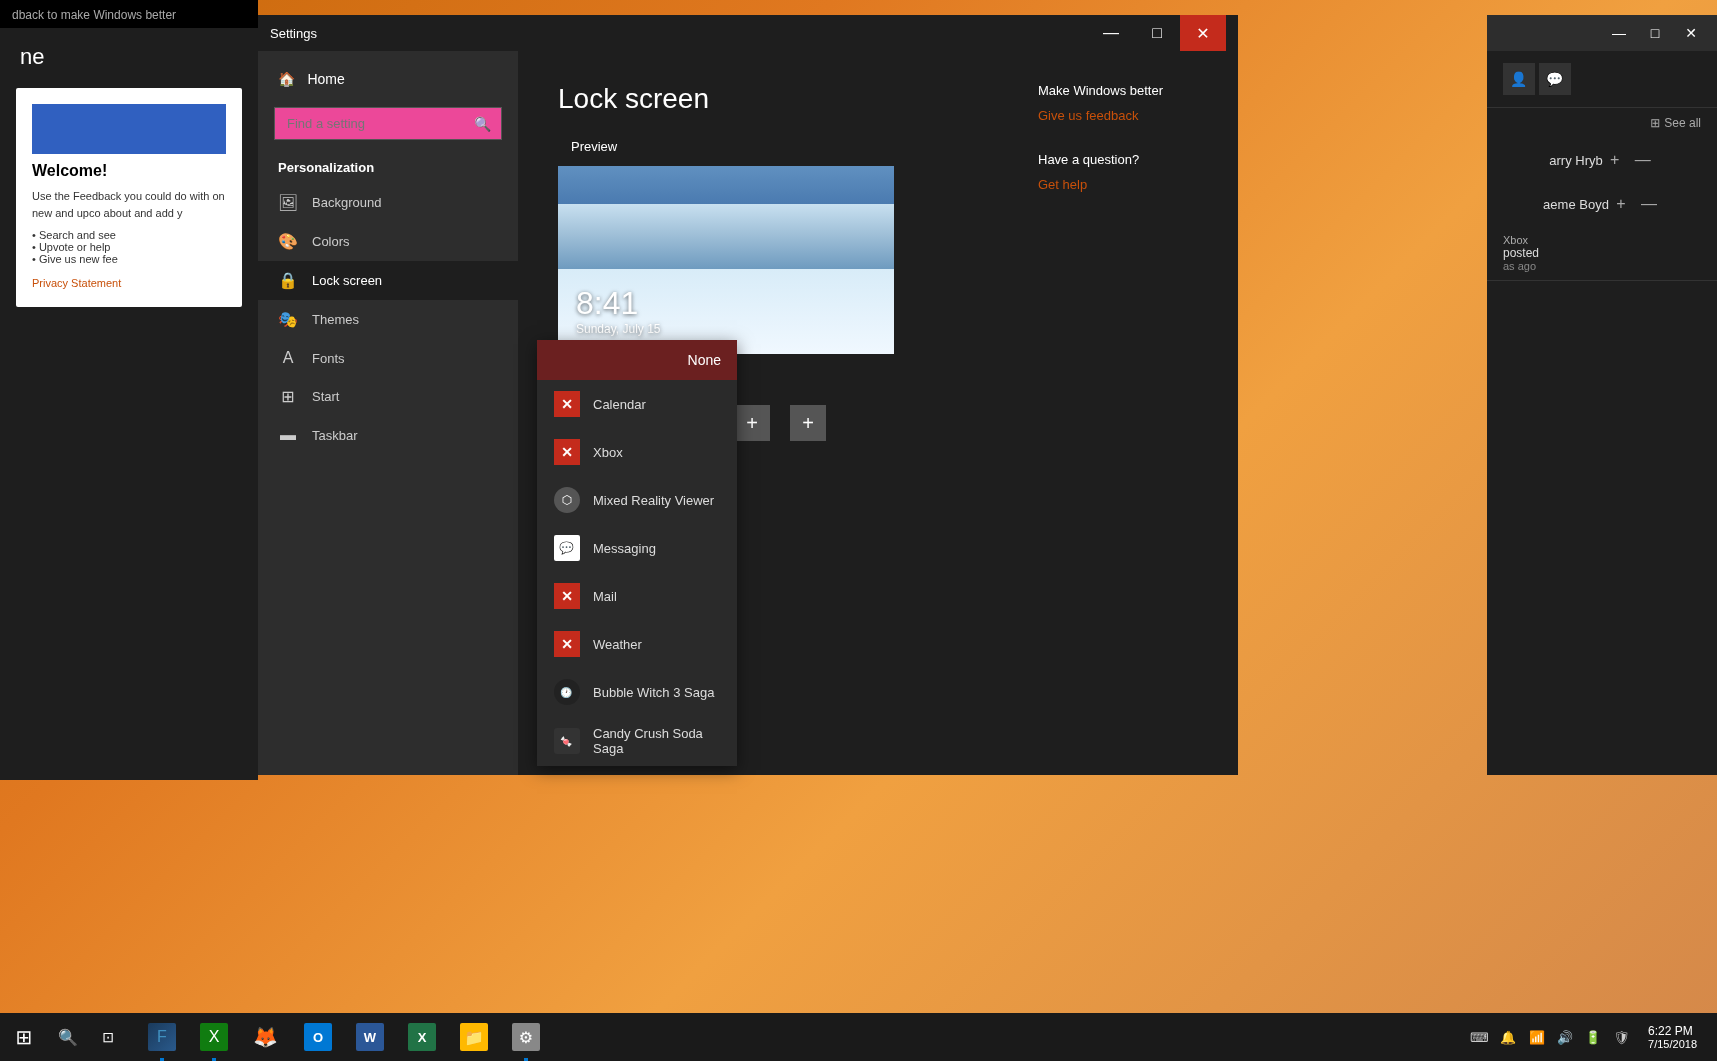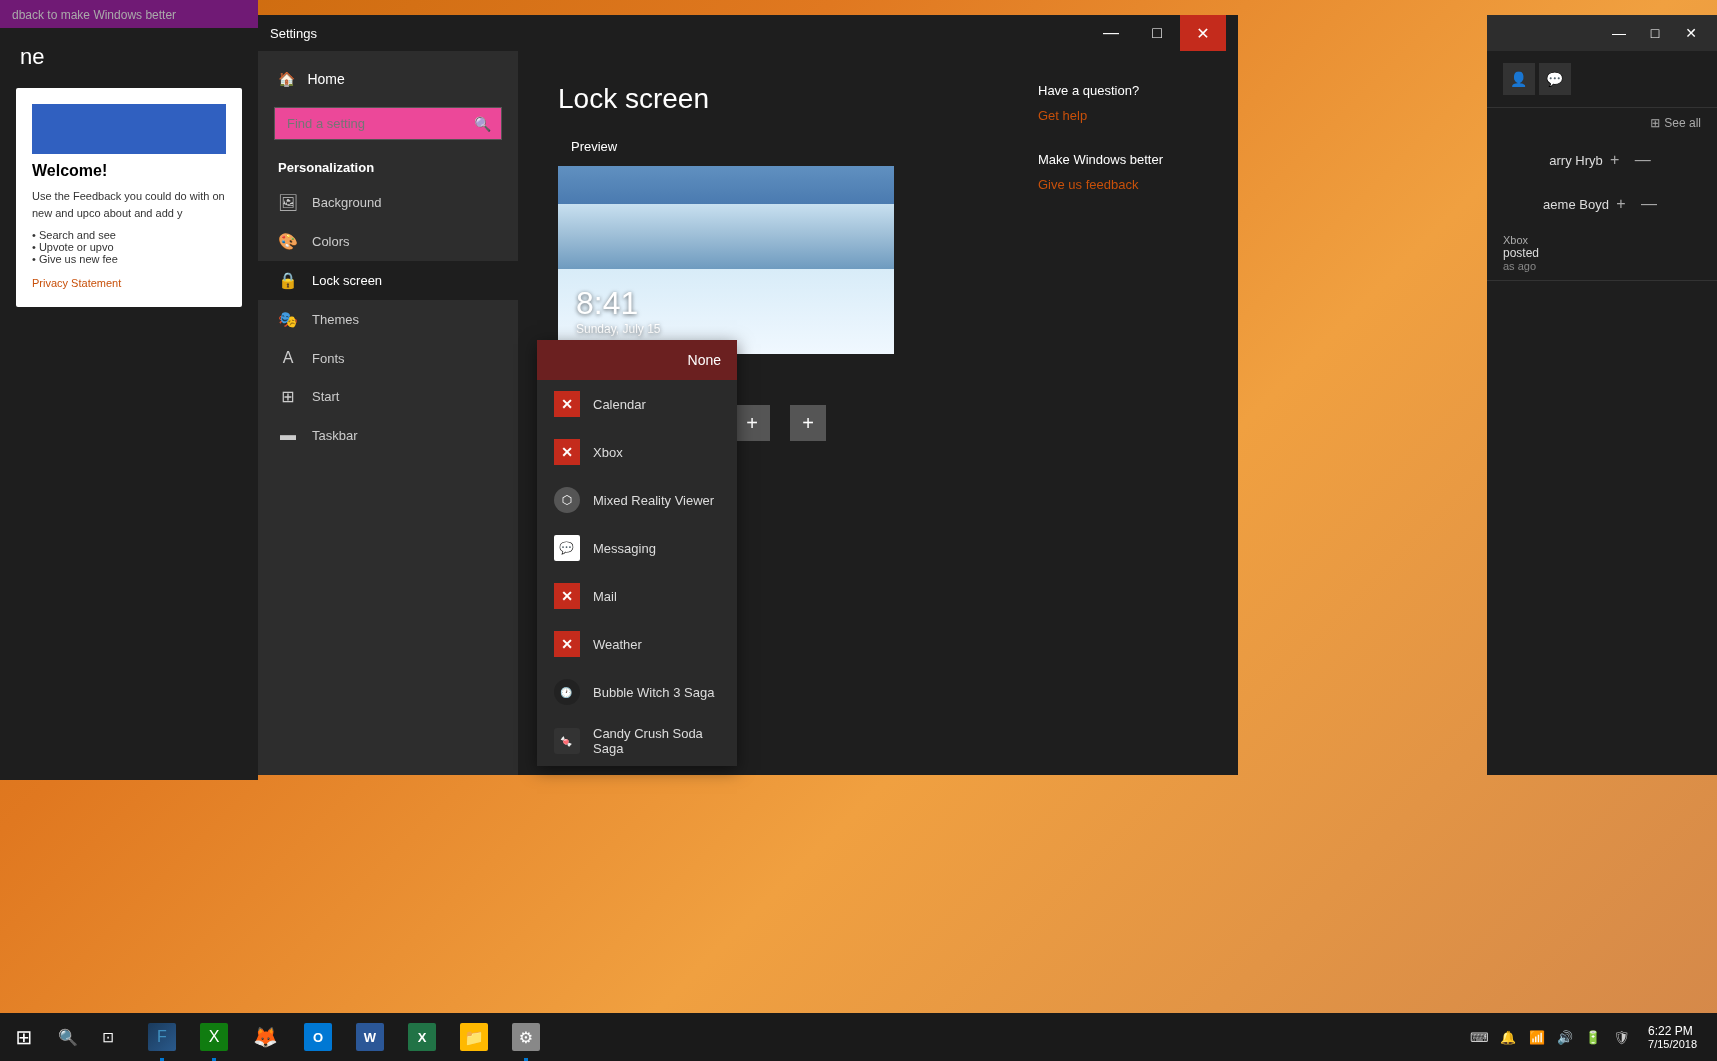--- a/index.html
+++ b/index.html
@@ -25,21 +25,21 @@
       left: 0;
       top: 0;
       width: 258px;
       height: 780px;
       background: #1e1e1e;
       color: #fff;
       overflow: hidden;
     }
 
     .left-panel-header {
-      background: #701a75;
+      background: #000000;
       padding: 8px 12px;
       font-size: 12px;
       color: #aaa;
       height: 28px;
     }
 
     .left-panel-title {
       font-size: 22px;
       font-weight: 300;
       padding: 16px 20px 8px;
@@ -643,21 +643,21 @@
   <div class="left-panel-header">
     <span>dback to make Windows better</span>
   </div>
   <div class="left-panel-title">ne</div>
   <div class="left-panel-card">
     <div class="thumb"></div>
     <h3>Welcome!</h3>
     <p>Use the Feedback you could do with on new and upco about and add y</p>
     <ul>
       <li>Search and see</li>
-      <li>Upvote or upvo</li>
+      <li>Upvote or help</li>
       <li>Give us new fee</li>
     </ul>
     <a class="privacy-link">Privacy Statement</a>
   </div>
 </div>
 
 <div class="settings-window">
 
   <div class="settings-titlebar">
     <span class="settings-titlebar-title">Settings</span>
@@ -732,26 +732,26 @@
         </button>
         <button class="add-btn">+</button>
         <button class="add-btn">+</button>
       </div>
 
       <div class="on-screen-text">e on the sign-in screen</div>
     </div>
 
     <div class="settings-info-panel">
       <div class="info-section">
+        <div class="info-title">Make Windows better</div>
+        <a class="info-link">Give us feedback</a>
+      </div>
+      <div class="info-section">
         <div class="info-title">Have a question?</div>
         <a class="info-link">Get help</a>
-      </div>
-      <div class="info-section">
-        <div class="info-title">Make Windows better</div>
-        <a class="info-link">Give us feedback</a>
       </div>
     </div>
   </div>
 </div>
 
 <div class="dropdown-menu">
   <div class="dropdown-selected-item">
     <span>None</span>
   </div>
   <div class="dropdown-item">

